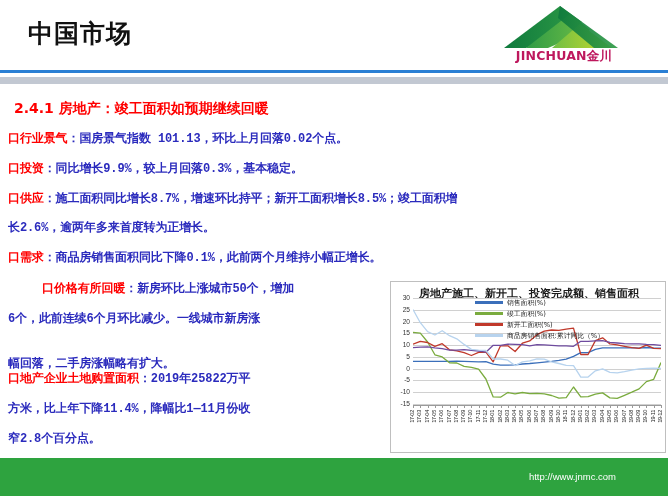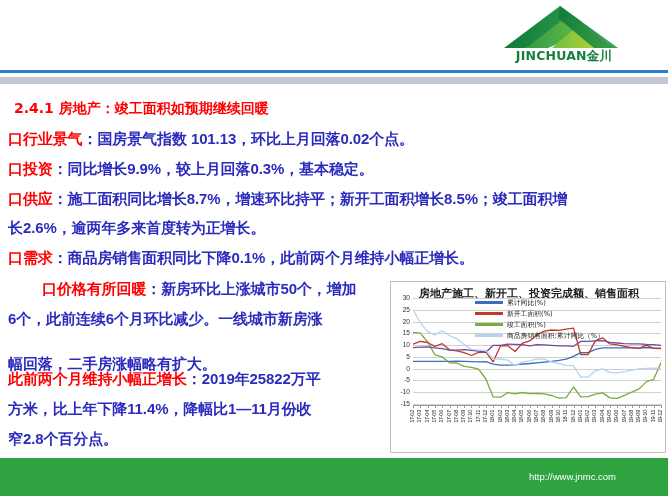--- a/index.html
+++ b/index.html
@@ -21,35 +21,35 @@
     font-family:"DejaVu Sans","Liberation Sans",sans-serif;
   }
   .hdr-sub{
     position:absolute;left:160px;top:24px;
     font-size:16px;font-weight:bold;color:#ff0000;
     font-family:"DejaVu Sans","Liberation Sans",sans-serif;
   }
   .logo-wrap{position:absolute;left:482px;top:4px;width:160px;height:64px;}
   .logo-text{
     position:absolute;left:4px;top:44px;width:156px;text-align:center;
-    font-size:12.5px;font-weight:bold;color:#15803d;letter-spacing:.2px;
+    font-size:12.5px;font-weight:bold;color:#be185d;letter-spacing:.2px;
     font-family:"DejaVu Sans","Liberation Sans",sans-serif;
   }
   .rule-blue{position:absolute;left:0;top:70px;width:668px;height:3px;background:#2a7fd4;}
   .rule-white{position:absolute;left:0;top:73px;width:668px;height:4px;background:#ffffff;}
   .rule-gray{position:absolute;left:0;top:77px;width:668px;height:7px;background:#c2c8d2;}
 
   
   .body-area{position:absolute;left:0;top:88px;width:668px;height:370px;}
   .line{
     position:absolute;
-    font-size:15px;font-weight:bold;
+    font-size:12px;font-weight:bold;
     color:#2b2bbd;
     white-space:nowrap;
-    font-family:Liberation Sans, sans-serif;
+    font-family:Liberation Mono, monospace;
     letter-spacing:-0.1px;
   }
   .line .mk{color:#ff0000;}
   .heading{
     position:absolute;left:14px;top:12px;
     font-size:14px;font-weight:bold;color:#ff0000;
     font-family:"DejaVu Sans","Liberation Sans",sans-serif;
   }
 
   
@@ -98,20 +98,21 @@
     font-size:9.5px;color:#ffffff;
     font-family:"Liberation Sans",sans-serif;
   }
 </style>
 </head>
 <body>
 
 <div class="slide">
 
   <div class="header">
+    <div class="hdr-title">中国市场</div>
 
     <div class="logo-wrap">
       <svg width="160" height="46" viewBox="0 0 160 46">
         <defs>
           <linearGradient id="g1" x1="0" y1="0" x2="1" y2="0">
             <stop offset="0" stop-color="#0f7a3d"></stop>
               <stop offset="1" stop-color="#2f9b46"></stop>
           </linearGradient>
           <linearGradient id="g2" x1="0" y1="0" x2="1" y2="0">
             <stop offset="0" stop-color="#2f9b46"></stop>
@@ -139,21 +140,21 @@
     <div class="heading">2.4.1 房地产：竣工面积如预期继续回暖</div>
 
     <div class="line" style="left:8px;top:42px;"><span class="mk">口行业景气</span>：国房景气指数 101.13，环比上月回落0.02个点。</div>
     <div class="line" style="left:8px;top:72px;"><span class="mk">口投资</span>：同比增长9.9%，较上月回落0.3%，基本稳定。</div>
     <div class="line" style="left:8px;top:102px;"><span class="mk">口供应</span>：施工面积同比增长8.7%，增速环比持平；新开工面积增长8.5%；竣工面积增</div>
     <div class="line" style="left:8px;top:131px;">长2.6%，逾两年多来首度转为正增长。</div>
     <div class="line" style="left:8px;top:161px;"><span class="mk">口需求</span>：商品房销售面积同比下降0.1%，此前两个月维持小幅正增长。</div>
     <div class="line" style="left:8px;top:192px;margin-left:34px;"><span class="mk">口价格有所回暖</span>：新房环比上涨城市50个，增加</div>
     <div class="line" style="left:8px;top:222px;">6个，此前连续6个月环比减少。一线城市新房涨</div>
     <div class="line" style="left:8px;top:251px;margin-top:16px;">幅回落，二手房涨幅略有扩大。</div>
-    <div class="line" style="left:8px;top:282px;"><span class="mk">此前两个月维持小幅正增长</span>：2019年25822万平</div>
+    <div class="line" style="left:8px;top:282px;"><span class="mk">口地产企业土地购置面积</span>：2019年25822万平</div>
     <div class="line" style="left:8px;top:312px;">方米，比上年下降11.4%，降幅比1—11月份收</div>
     <div class="line" style="left:8px;top:342px;">窄2.8个百分点。</div>
   </div>
 
   <div class="chart-box">
     <div class="chart-title">房地产施工、新开工、投资完成额、销售面积</div>
     <div class="plot" id="plot">
         <div class="gridline" style="top: 0px;"></div>
         <div class="ylab" style="top: 0px;">30</div>
         <div class="gridline" style="top: 11.7778px;"></div>
@@ -251,31 +252,31 @@
         <div class="tickmark" style="left: 255.4px;"></div>
         <div class="xlab" style="left: 252.4px;">19-10</div>
         <div class="tickmark" style="left: 262.7px;"></div>
         <div class="xlab" style="left: 259.7px;">19-11</div>
         <div class="tickmark" style="left: 270px;"></div>
         <div class="xlab" style="left: 267px;">19-12</div>
       </div>
     <div class="legend" id="legend">
         <div class="lg-row">
           <div class="lg-swatch" style="background: rgb(59, 111, 186);"></div>
-          <div class="lg-text">累计同比(%)</div>
+          <div class="lg-text">销售面积(%)</div>
+        </div>
+        <div class="lg-row">
+          <div class="lg-swatch" style="background: rgb(122, 171, 62);"></div>
+          <div class="lg-text">竣工面积(%)</div>
         </div>
         <div class="lg-row">
           <div class="lg-swatch" style="background: rgb(192, 57, 43);"></div>
           <div class="lg-text">新开工面积(%)</div>
         </div>
         <div class="lg-row">
-          <div class="lg-swatch" style="background: rgb(122, 171, 62);"></div>
-          <div class="lg-text">竣工面积(%)</div>
-        </div>
-        <div class="lg-row">
           <div class="lg-swatch" style="background: rgb(183, 211, 238);"></div>
           <div class="lg-text">商品房销售面积:累计同比（%）</div>
         </div>
       </div>
   </div>
 
   <div class="footer">
     <div class="footer-url">http://www.jnmc.com</div>
   </div>
 

